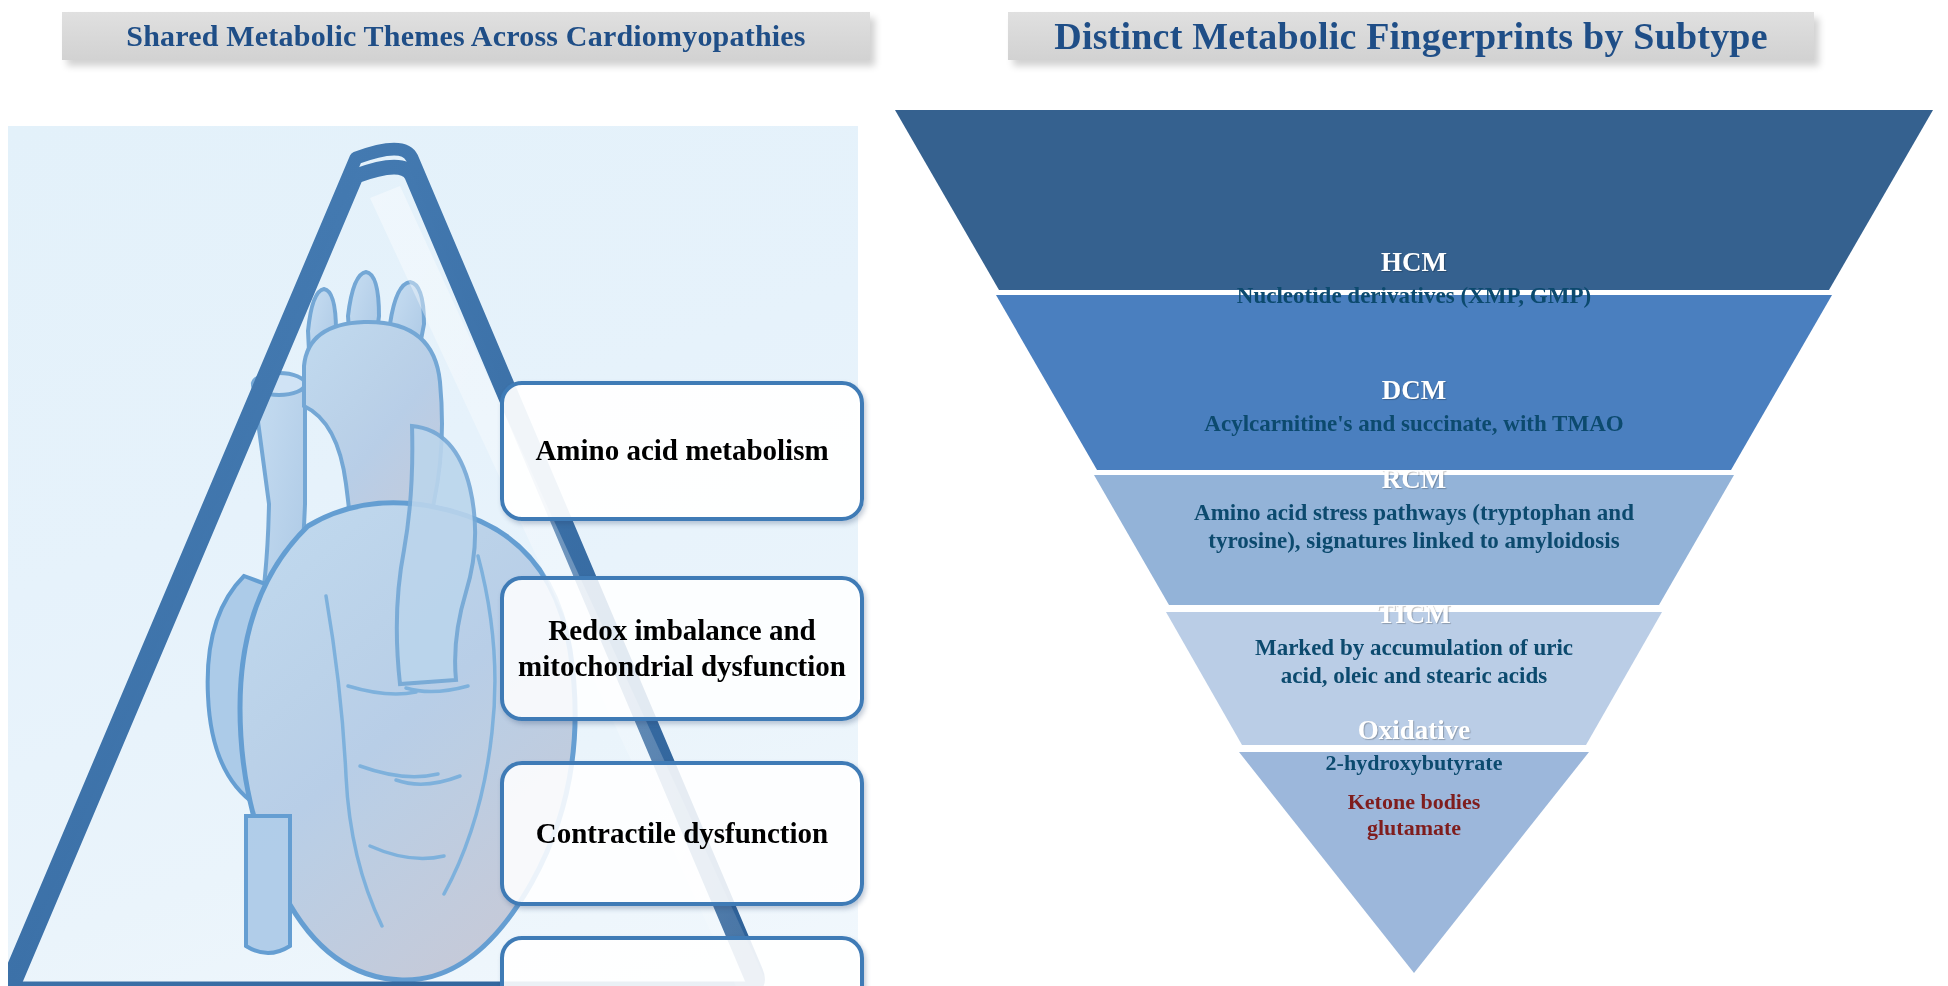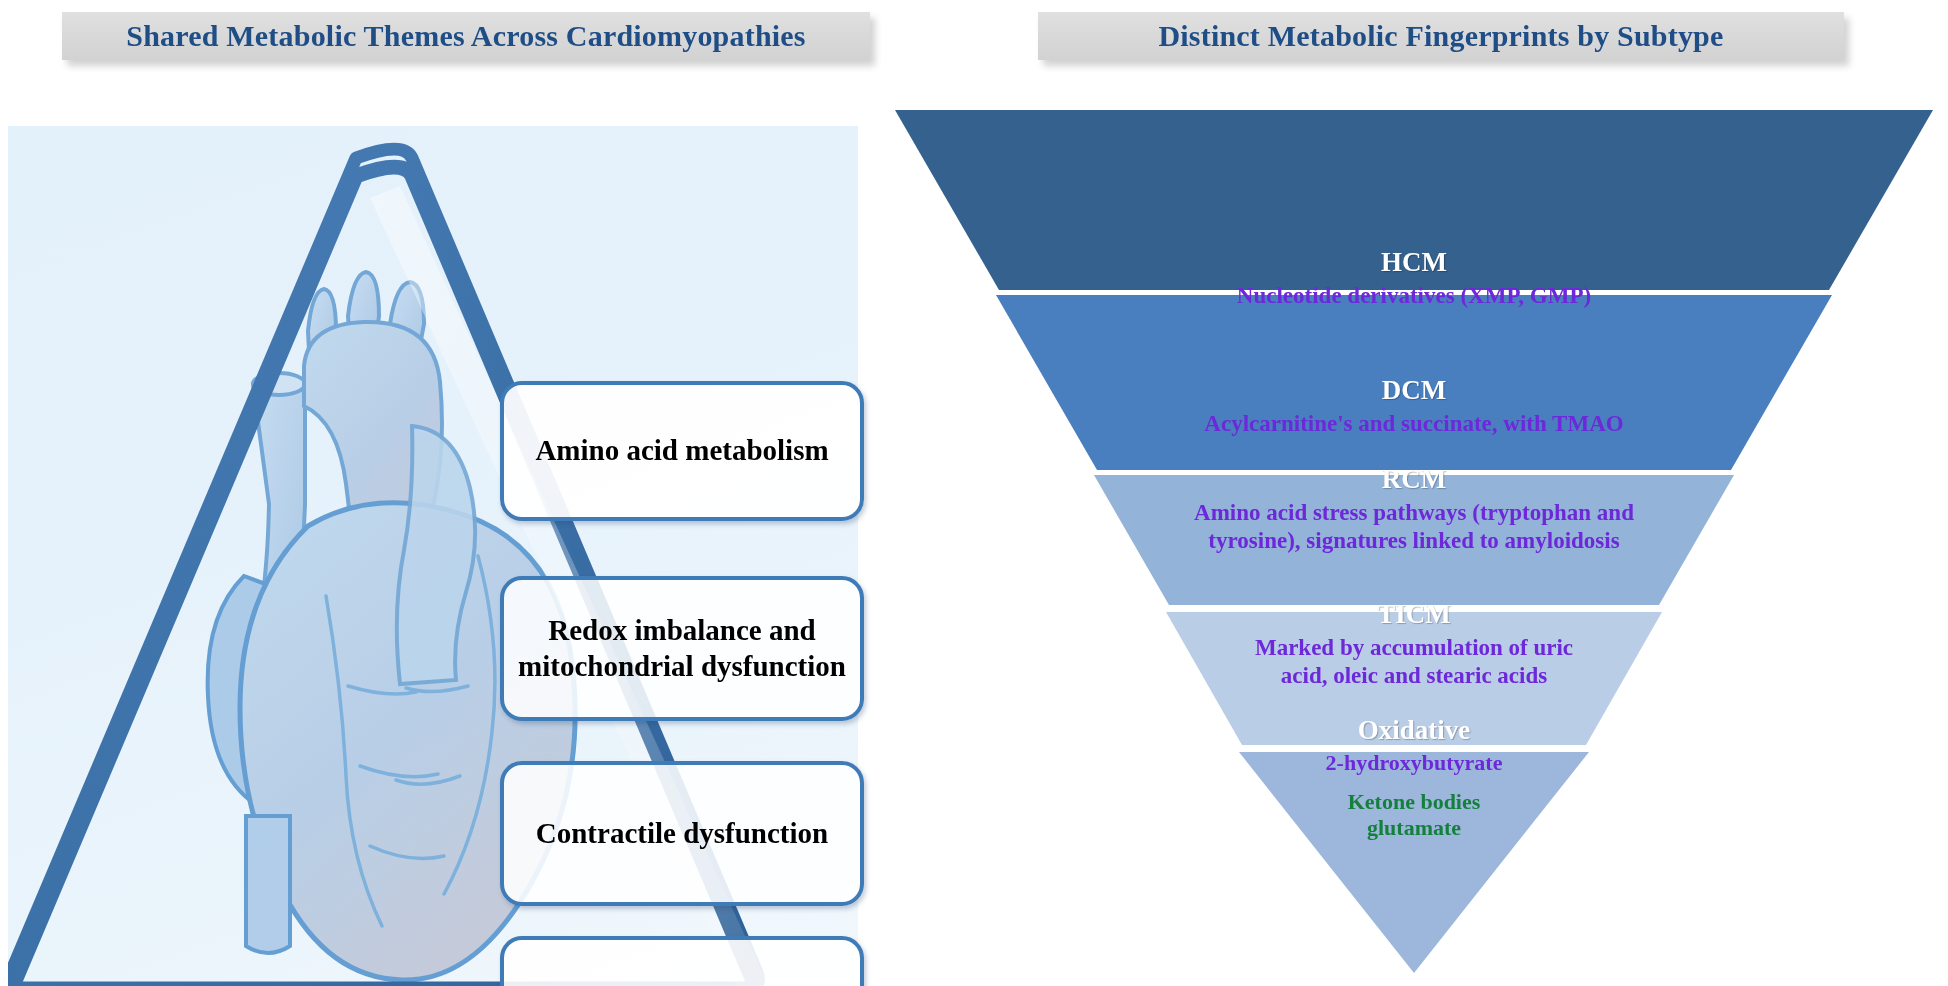--- a/index.html
+++ b/index.html
@@ -12,21 +12,21 @@
 
   
   .banner{
     position:absolute;
     background:linear-gradient(180deg,#e0e0e0 0%,#d8d8d8 55%,#d2d2d2 100%);
     box-shadow:5px 6px 7px rgba(0,0,0,0.18);
     display:flex;align-items:center;justify-content:center;
     color:#1f4e87;font-weight:bold;letter-spacing:.2px;
   }
   #banner-left{left:62px;top:12px;width:808px;height:48px;font-size:30px;}
-  #banner-right{left:1038px;top:12px;width:806px;height:48px;font-size:30px;}
+  #banner-right{left:1008px;top:12px;width:806px;height:48px;font-size:38px;}
 
   
   #left-panel{
     position:absolute;left:8px;top:110px;width:850px;height:876px;
     background:linear-gradient(160deg,#e3f1fa 0%,#e6f2fb 40%,#eaf4fb 70%,#f2f8fd 100%);
     margin-top:16px;
   }
   #left-svg{position:absolute;left:0;top:0;width:858px;height:886px;}
 
   .themebox{
@@ -48,28 +48,28 @@
   #right-panel{position:absolute;left:880px;top:100px;width:1068px;height:886px;}
   #pyr-svg{position:absolute;left:0;top:0;width:1068px;height:886px;}
 
   .band-text{
     position:absolute;text-align:center;
     left:0;width:1068px;box-sizing:border-box;
     pointer-events:none;
   }
   .band-title{font-weight:bold;color:#ffffff;font-size:27px;line-height:1.1;
     text-shadow:1px 1px 1px rgba(0,0,0,0.25);margin-top:8px;}
-  .band-desc{font-weight:bold;color:#6d28d9;font-size:23px;line-height:1.22;margin-top:4px;}
+  .band-desc{font-weight:bold;color:#0c4a6e;font-size:23px;line-height:1.22;margin-top:4px;}
   #bt-0{top:140px;}
   #bt-1{top:268px;}
   #bt-2{top:357px;}
   #bt-3{top:492px;}
   #bt-4{top:608px;}
   #bt-4 .band-desc{font-size:22px;}
-  #bt-4 .band-desc2{font-weight:bold;color:#15803d;font-size:22px;line-height:1.22;margin-top:12px;}
+  #bt-4 .band-desc2{font-weight:bold;color:#7f1d1d;font-size:22px;line-height:1.22;margin-top:12px;}
 </style>
 </head>
 <body>
 
 <div class="fig">
 
   <div class="banner" id="banner-left">
     <span>Shared Metabolic Themes Across Cardiomyopathies</span>
   </div>
   <div class="banner" id="banner-right">

